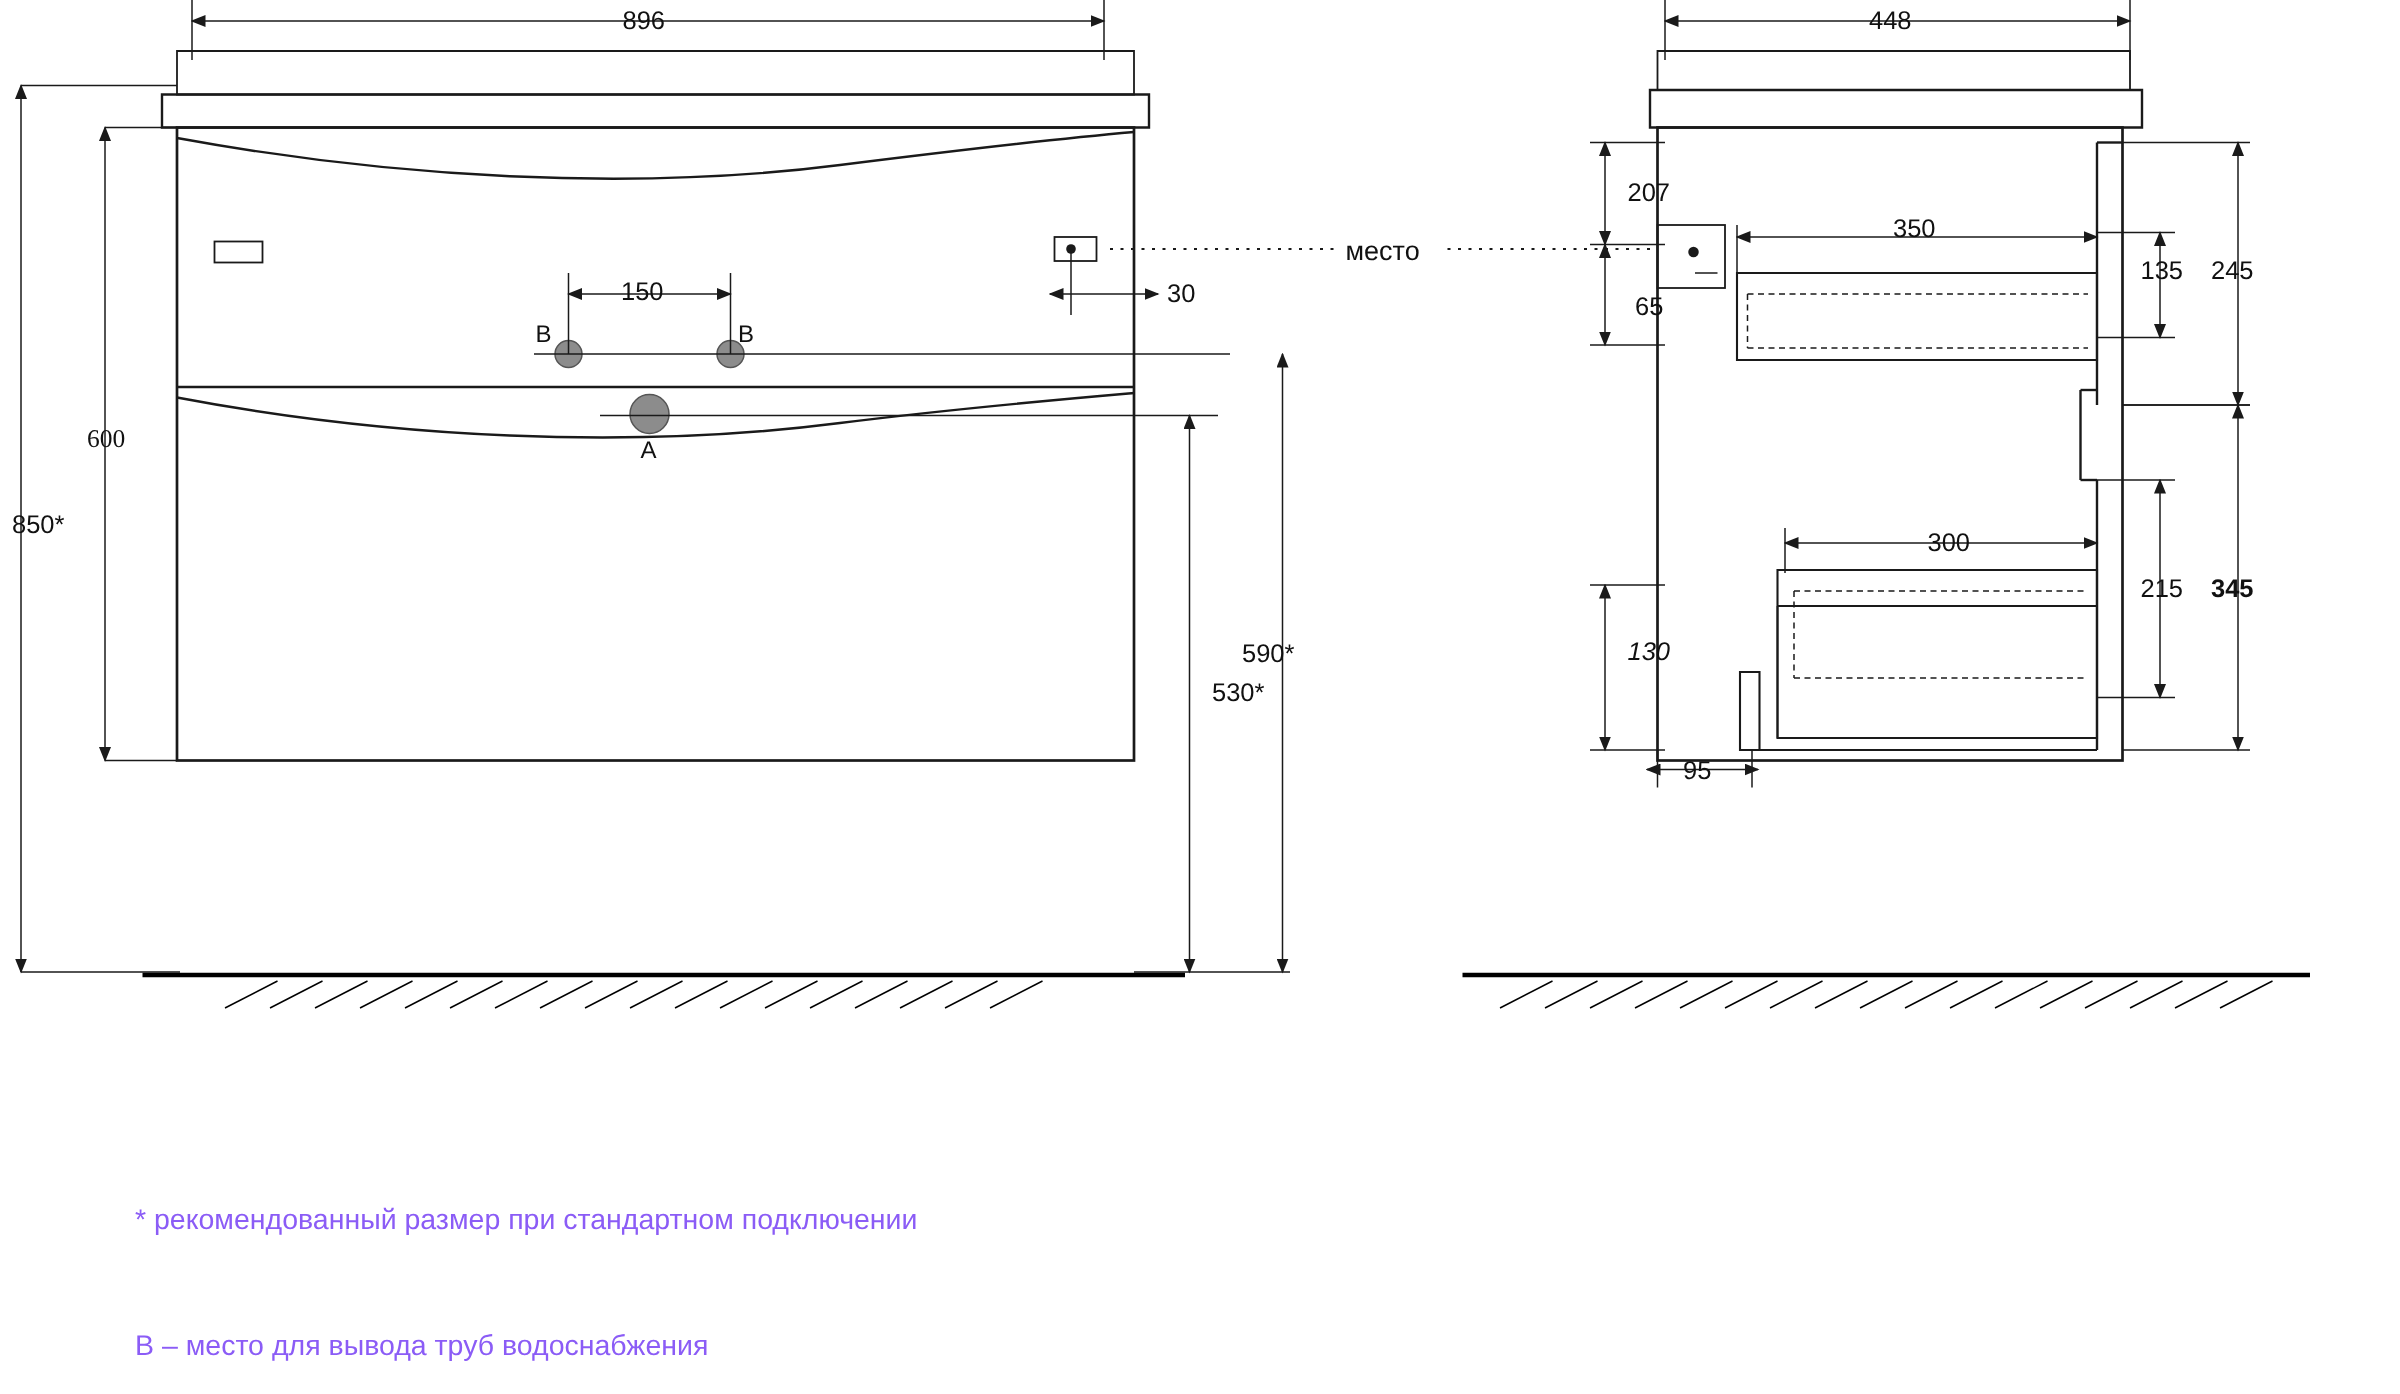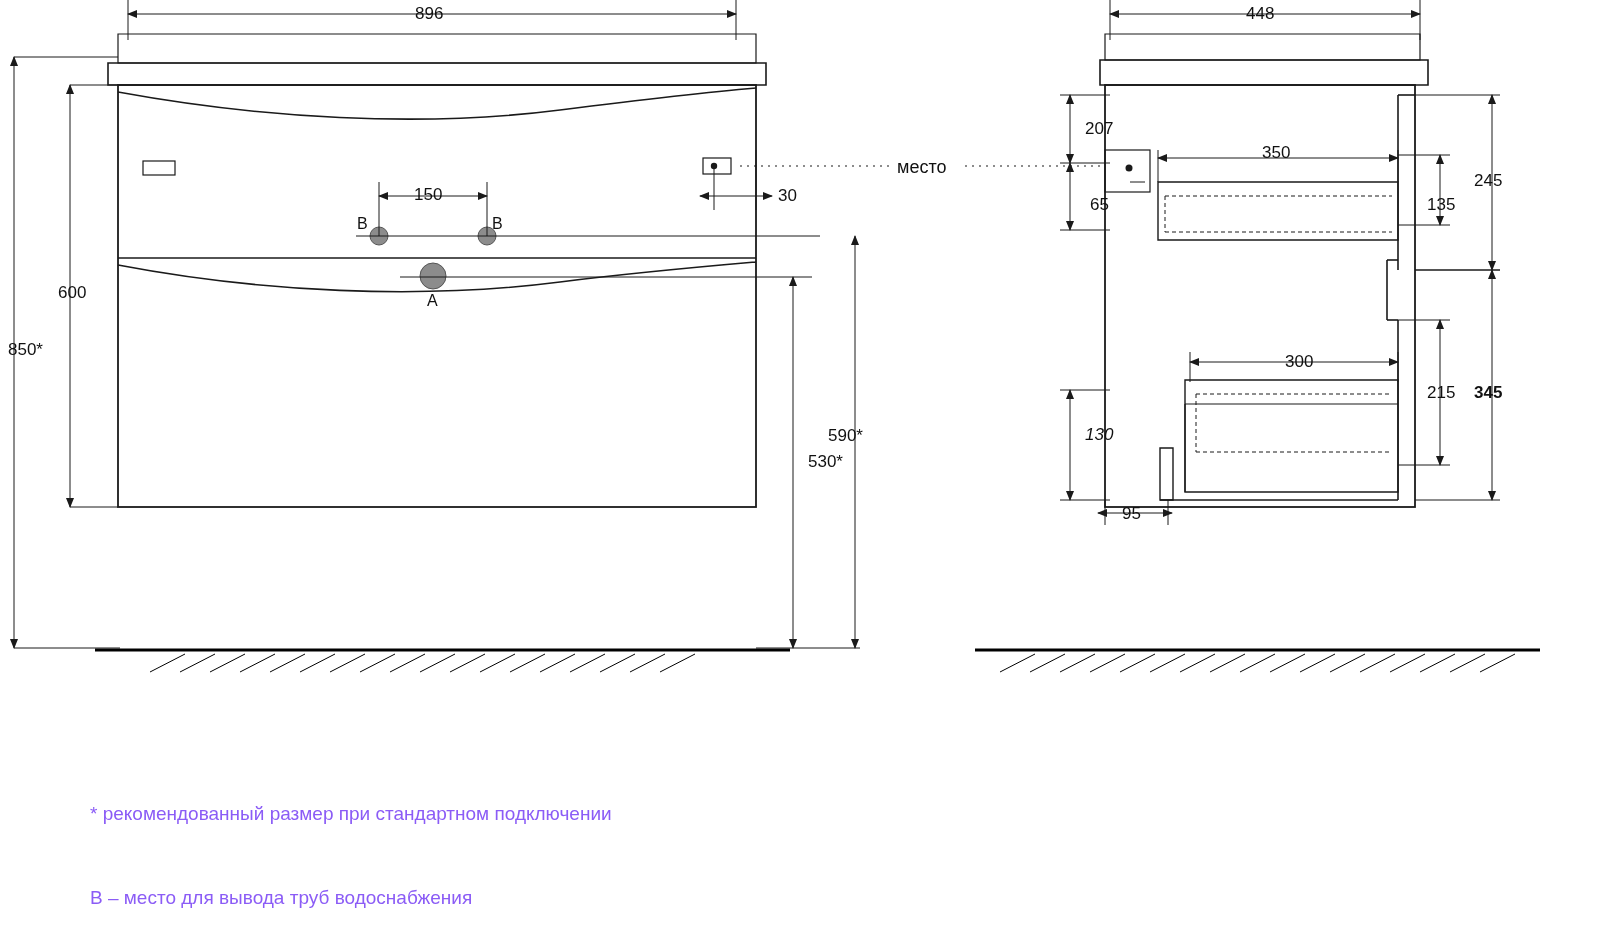--- a/index.html
+++ b/index.html
@@ -235,35 +235,35 @@
       <line x1="1360" y1="672" x2="1395" y2="654"></line>
           <line x1="1390" y1="672" x2="1425" y2="654"></line>
       <line x1="1420" y1="672" x2="1455" y2="654"></line>
           <line x1="1450" y1="672" x2="1485" y2="654"></line>
       <line x1="1480" y1="672" x2="1515" y2="654"></line>
     </g>
   </g>
 </svg>
 
 <div class="dim-text" style="left:415px;top:4px;">896</div>
-<div class="dim-text" style="left:58px;top:283px;">600</div>
+<div class="dim-text" style="left:58px;top:283px;font-family:Liberation Serif, serif;">600</div>
 <div class="dim-text" style="left:8px;top:340px;">850*</div>
 <div class="dim-text" style="left:414px;top:185px;">150</div>
 <div class="dim-text" style="left:778px;top:186px;">30</div>
 <div class="dim-text" style="left:808px;top:452px;">530*</div>
 <div class="dim-text" style="left:828px;top:426px;">590*</div>
 
 <div class="dim-text" style="left:1246px;top:4px;">448</div>
 <div class="dim-text" style="left:1085px;top:119px;">207</div>
 <div class="dim-text" style="left:1090px;top:195px;">65</div>
 <div class="dim-text" style="left:1085px;top:425px;font-style:italic;">130</div>
 <div class="dim-text" style="left:1122px;top:504px;">95</div>
 <div class="dim-text" style="left:1262px;top:143px;">350</div>
 <div class="dim-text" style="left:1285px;top:352px;">300</div>
-<div class="dim-text" style="left:1427px;top:171px;margin-top:24px;">135</div>
+<div class="dim-text" style="left:1427px;top:171px;">135</div>
 <div class="dim-text" style="left:1474px;top:171px;">245</div>
 <div class="dim-text" style="left:1427px;top:383px;">215</div>
 <div class="dim-text" style="left:1474px;top:383px;font-weight:bold;">345</div>
 
 <div class="lbl" style="left:897px;top:157px;font-size:18px;">место</div>
 <div class="lbl" style="left:357px;top:215px;">B</div>
 <div class="lbl" style="left:492px;top:215px;">B</div>
 <div class="lbl" style="left:427px;top:292px;">A</div>
 
 <div class="note" style="left:90px;top:803px;">* рекомендованный размер при стандартном подключении</div>

